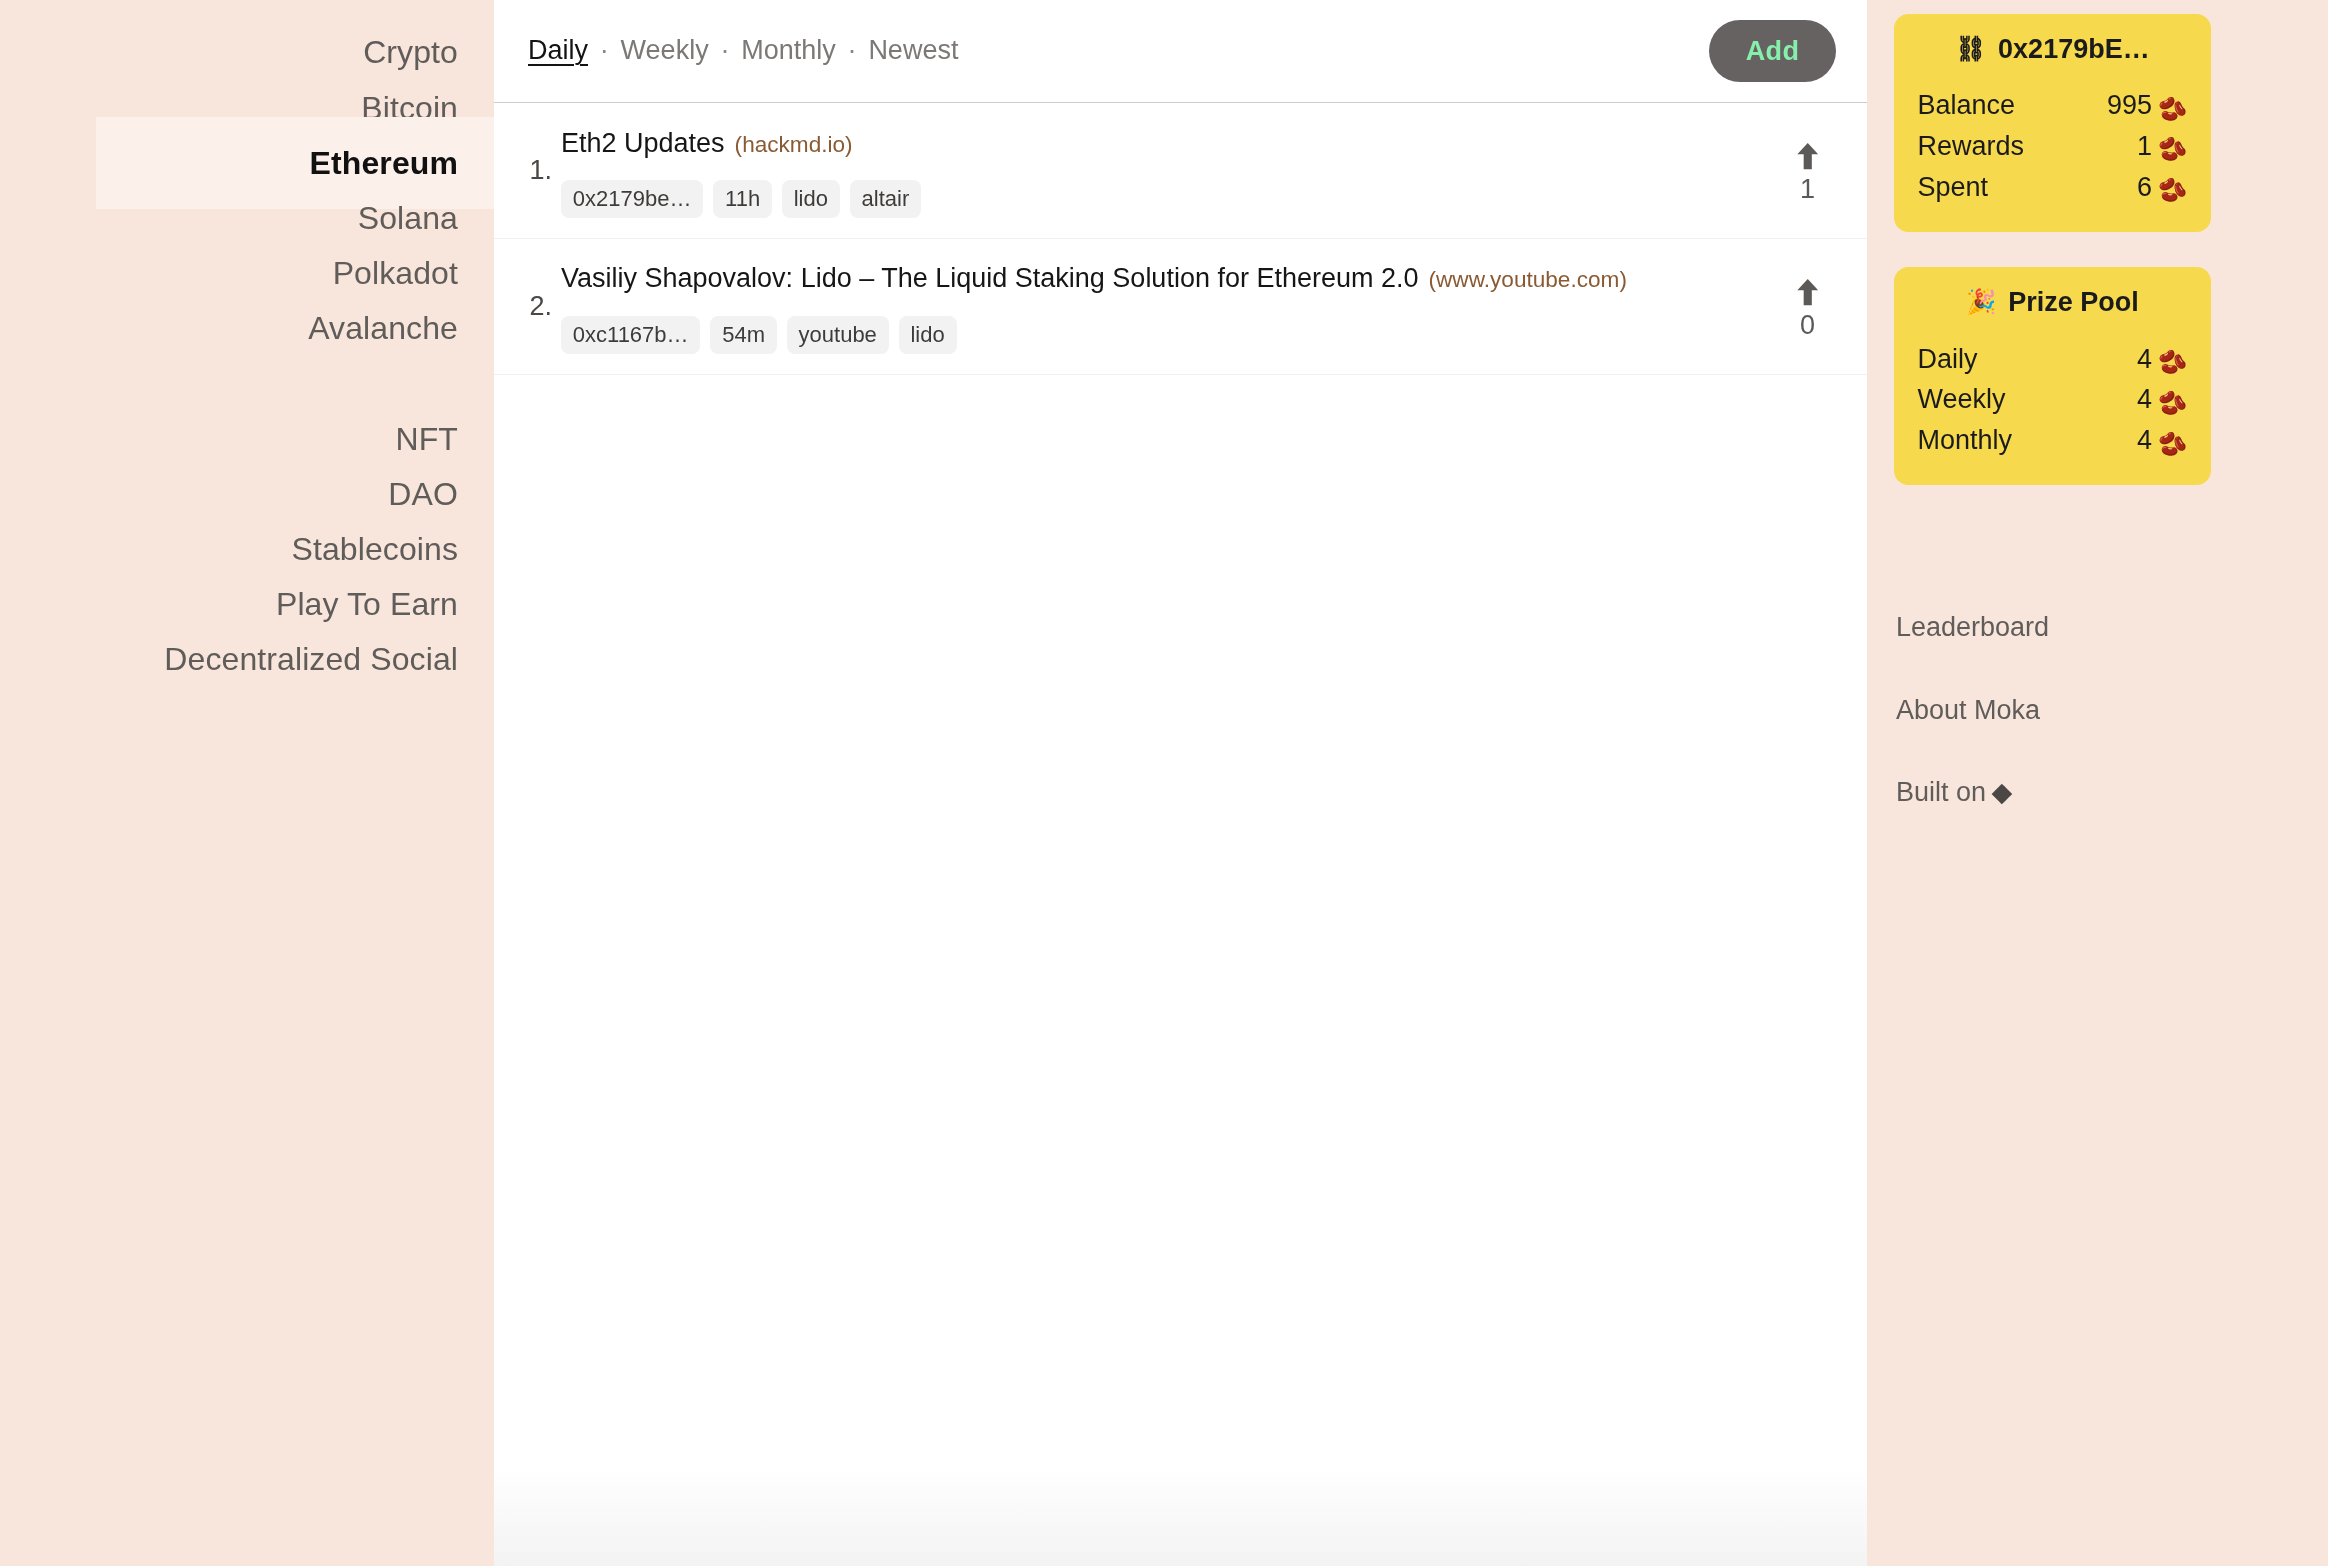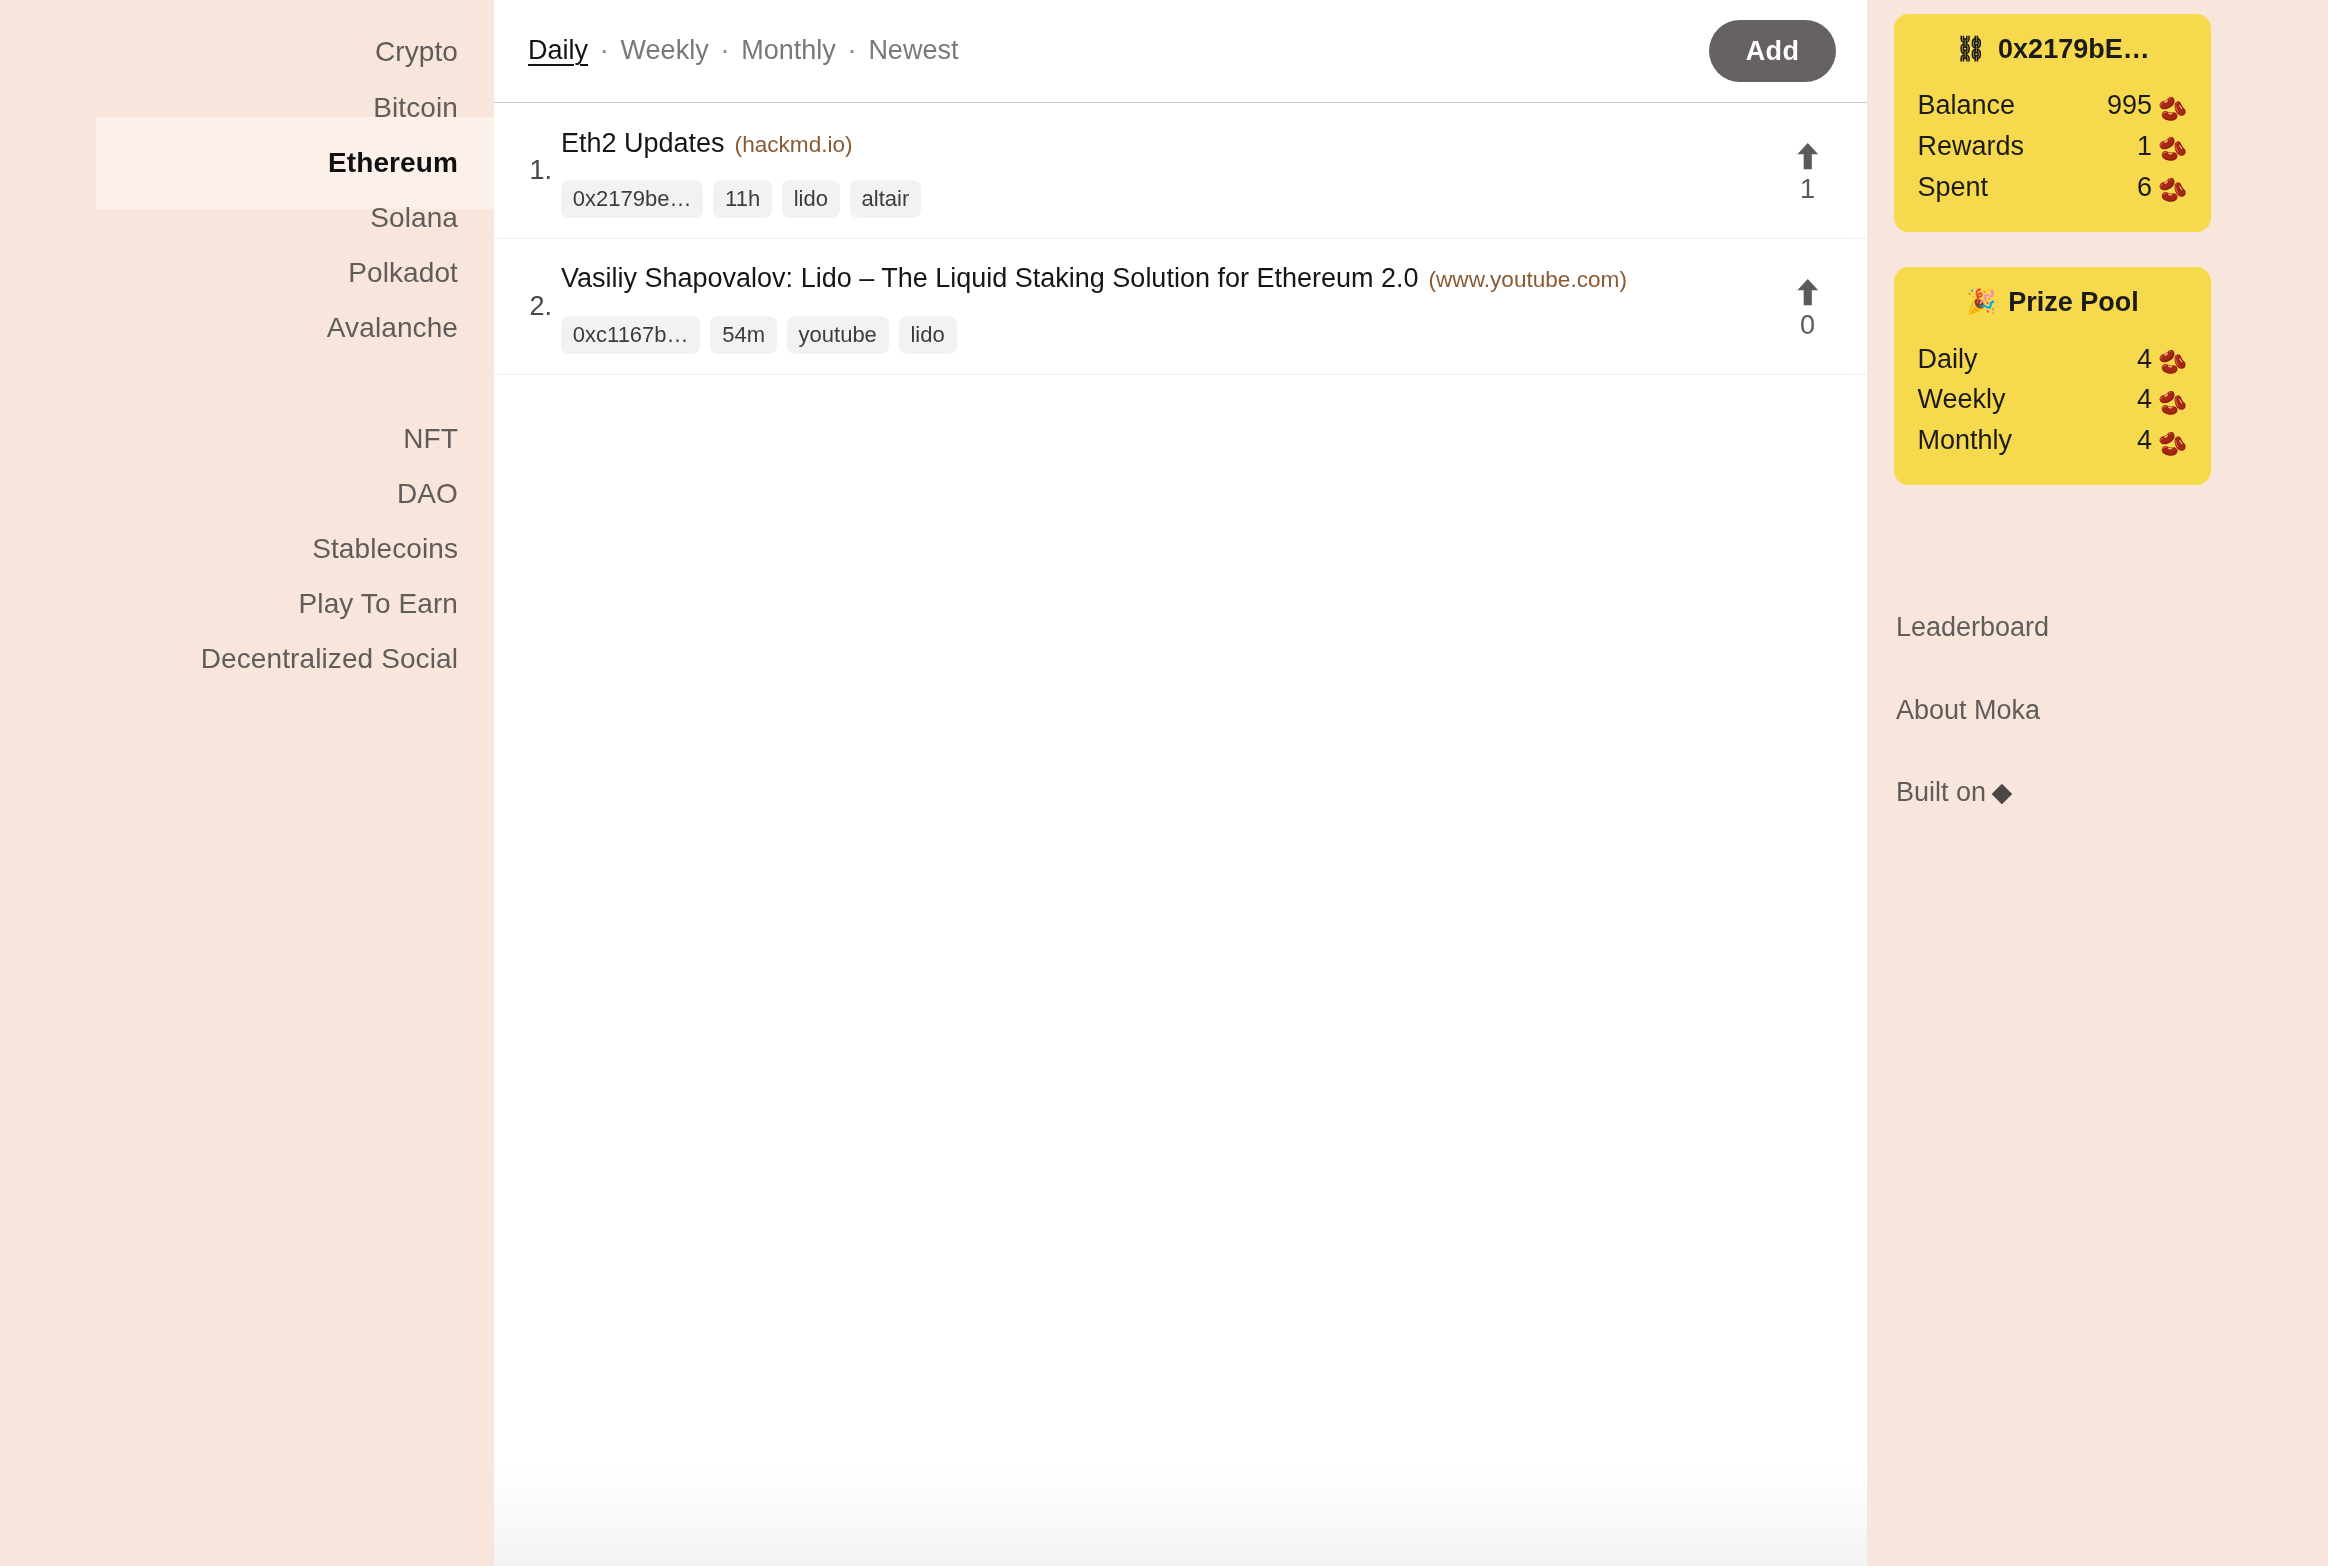--- a/index.html
+++ b/index.html
@@ -32,21 +32,21 @@
     right: 0;
     height: 92px;
     display: flex;
     align-items: center;
     justify-content: flex-end;
     box-sizing: border-box;
     padding-right: 36px;
     cursor: pointer;
   }
   .nav-item .nav-label {
-    font-size: 28px;
+    font-size: 32px;
     color: #5f5c5a;
     letter-spacing: 0.1px;
     white-space: nowrap;
   }
   .nav-item.active {
     background: #fbf0ea;
   }
   .nav-item.active .nav-label {
     color: #111111;
     font-weight: bold;
@@ -109,21 +109,21 @@
     user-select: none;
   }
   #add-button {
     position: absolute;
     right: 31px;
     top: 20px;
     width: 127px;
     height: 62px;
     border-radius: 31px;
     background: #666261;
-    color: #ffffff;
+    color: #86efac;
     font-size: 27px;
     font-weight: bold;
     border: none;
     cursor: pointer;
     display: flex;
     align-items: center;
     justify-content: center;
     font-family: "Liberation Sans", sans-serif;
     letter-spacing: 0.4px;
   }

